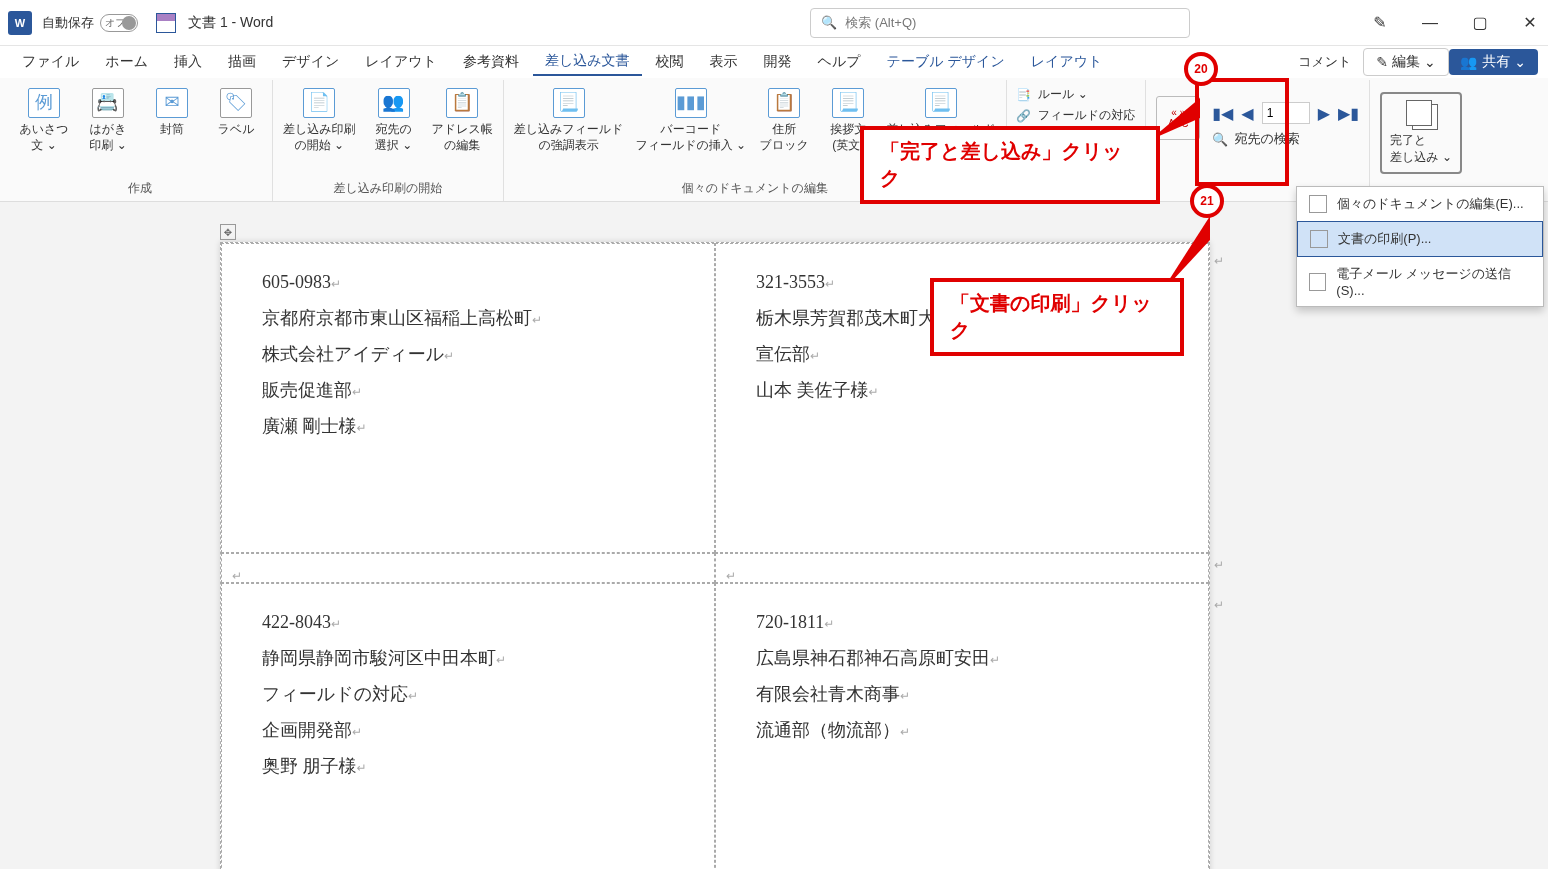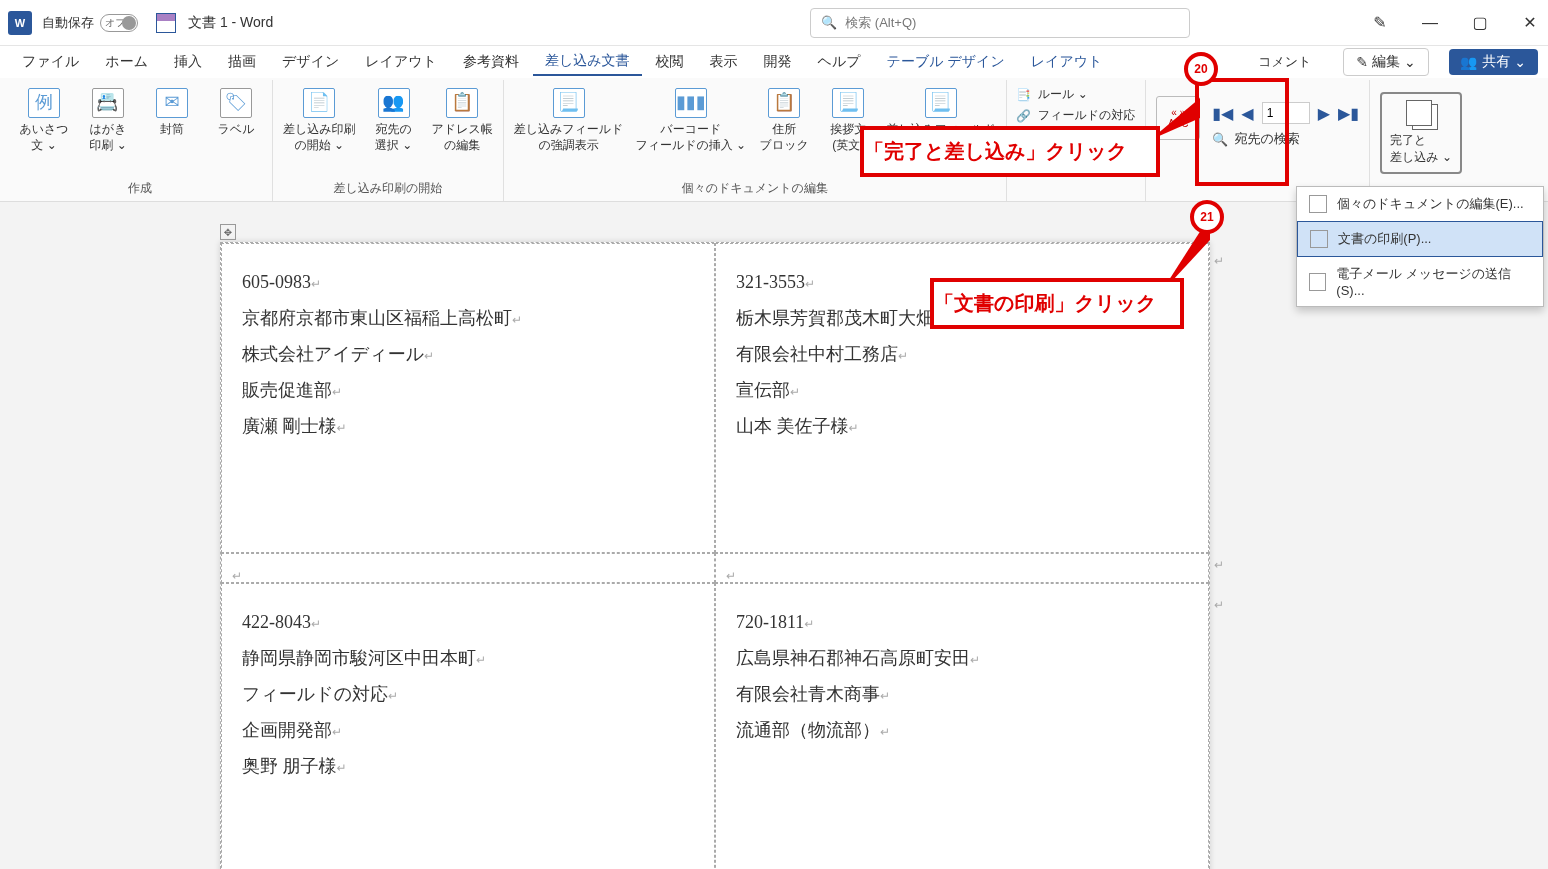--- a/index.html
+++ b/index.html
@@ -67,21 +67,21 @@
 
 .menubar {
   height: 32px;
   display: flex; align-items: center;
   padding: 0 10px; gap: 2px;
   font-size: 14px;
 }
 .menu-tab { padding: 4px 12px; cursor: pointer; }
 .menu-tab.active { border-bottom: 2px solid #2b579a; color: #2b579a; }
 .menu-tab.context { color: #2b579a; }
-.menu-right { margin-left: auto; display: flex; gap: 20px; align-items: center;}
+.menu-right { margin-left: auto; display: flex; gap: 0; align-items: center;}
 .edit-btn {
   border: 1px solid #ccc; padding: 4px 12px; border-radius: 4px;
   display: flex; align-items: center; gap: 4px;
 }
 .share-btn {
   background: #2b579a; color: #fff;
   padding: 4px 12px; border-radius: 4px;
   display: flex; align-items: center; gap: 4px;
 }
 
@@ -166,21 +166,21 @@
   font-size: 13px;
 }
 .menu-item.highlight { background: #d0e2f7; border: 1px solid #2b579a; }
 .menu-icon { width: 18px; height: 18px; border: 1px solid #999; display:inline-block;}
 
 
 .callout {
   position: absolute;
   background: #fff;
   border: 4px solid #e00000;
-  padding: 8px 0;
+  padding: 8px 16px;
   font-size: 20px; font-weight: bold;
   color: #e00000;
   z-index: 100;
 }
 .callout::after {
   content: "";
   position: absolute;
   width: 0; height: 0;
 }
 .step-circle {
@@ -220,21 +220,21 @@
   display: flex; align-items: center; justify-content: center;
   color: #666; font-size: 10px;
 }
 .label-grid {
   display: grid;
   grid-template-columns: 1fr 1fr;
   border: 1px dashed #aaa;
 }
 .label-cell {
   border: 1px dashed #aaa;
-  padding: 20px 20px;
+  padding: 20px 40px;
   height: 310px;
   font-size: 18px;
   line-height: 2;
   font-family: "MS Mincho", serif;
 }
 .return-mark { color: #aaa; font-size: 12px; }
 
 </style>
 </head>
 <body>
@@ -414,21 +414,21 @@
     <span>文書の印刷(P)...</span>
   </div>
   <div class="menu-item">
     <span class="menu-icon"></span>
     <span>電子メール メッセージの送信(S)...</span>
   </div>
 </div>
 
 <div class="red-box" style="top:78px; left:1195px; width:94px; height:108px;"></div>
 <div class="step-circle" style="top:52px; left:1184px;">20</div>
-<div class="step-circle" style="top:200px; left:1190px;">21</div>
+<div class="step-circle" style="top:184px; left:1190px;">21</div>
 
 <div class="callout" style="top:126px; left:860px; width:300px;">「完了と差し込み」クリック</div>
 
 <svg style="position:absolute; top:98px; left:1150px; width:60px; height:50px; z-index:96;">
   <polygon points="0,42 50,0 50,20" fill="#e00000"></polygon>
 </svg>
 
 <div class="callout" style="top:278px; left:930px; width:254px;">「文書の印刷」クリック</div>
 <svg style="position:absolute; top:216px; left:1160px; width:60px; height:80px; z-index:96;">
   <polygon points="0,78 50,0 50,24" fill="#e00000"></polygon>
@@ -442,21 +442,20 @@
       <div class="label-cell">
         <div><span>605-0983</span><span class="return-mark">↵</span></div>
         <div><span>京都府京都市東山区福稲上高松町</span><span class="return-mark">↵</span></div>
         <div><span>株式会社アイディール</span><span class="return-mark">↵</span></div>
         <div><span>販売促進部</span><span class="return-mark">↵</span></div>
         <div><span>廣瀬  剛士様</span><span class="return-mark">↵</span></div>
       </div>
       <div class="label-cell">
         <div><span>321-3553</span><span class="return-mark">↵</span></div>
         <div><span>栃木県芳賀郡茂木町大畑</span><span class="return-mark">↵</span></div>
-        <div><span>有限会社中村工務店</span><span class="return-mark">↵</span></div>
         <div><span>宣伝部</span><span class="return-mark">↵</span></div>
         <div><span>山本  美佐子様</span><span class="return-mark">↵</span></div>
       </div>
 
       <div class="label-cell" style="height:30px;padding:2px 10px"><span class="return-mark">↵</span></div>
       <div class="label-cell" style="height:30px;padding:2px 10px"><span class="return-mark">↵</span></div>
 
       <div class="label-cell">
         <div><span>422-8043</span><span class="return-mark">↵</span></div>
         <div><span>静岡県静岡市駿河区中田本町</span><span class="return-mark">↵</span></div>

